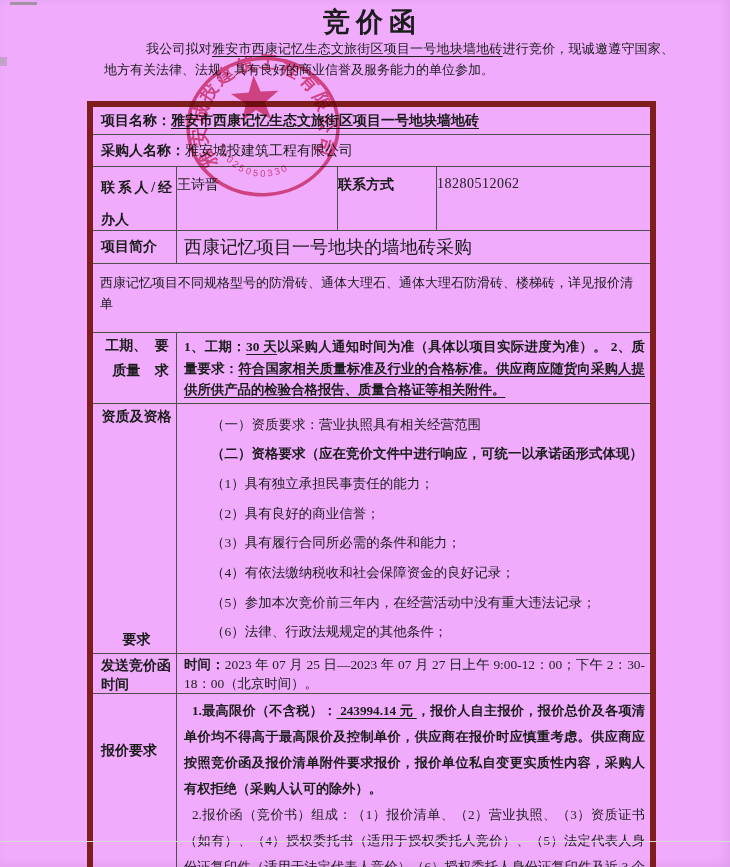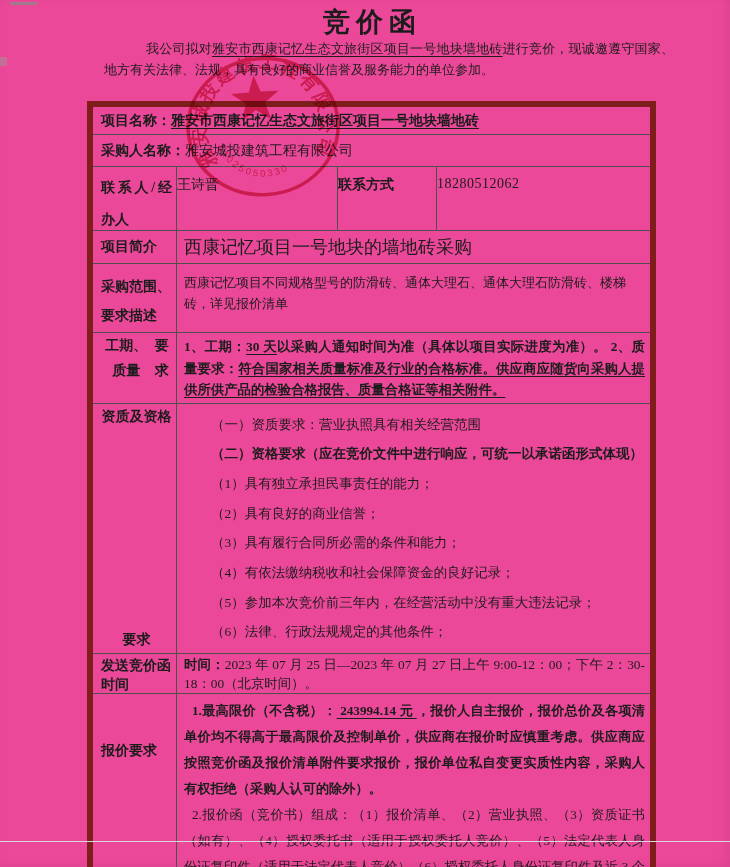--- a/index.html
+++ b/index.html
@@ -1,20 +1,20 @@
 <!DOCTYPE html>
 <html><head>
 <meta charset="utf-8">
 <style>
   html,body{margin:0;padding:0;background:#e8e8e8;}
   .page{
     position:relative;
     width:730px;height:867px;
     margin:0 auto;
-    background:#ec4899;
+    background:#f0abfc;
     overflow:hidden;
     font-family:"Liberation Serif","DejaVu Serif",serif;
     color:#1c1c1c;
     box-shadow:inset -6px 0 10px rgba(0,0,0,0.04), inset 0 -4px 8px rgba(0,0,0,0.03);
   }
   
   .artifact-dash{position:absolute;left:10px;top:2px;width:27px;height:3px;background:#8a8a8a;opacity:.75;}
   .artifact-dash2{position:absolute;left:0px;top:57px;width:7px;height:9px;background:#9a9a9a;opacity:.5;}
   .scan-line{position:absolute;left:0;top:841px;width:730px;height:1px;background:#d8d8d8;}
 
@@ -112,24 +112,20 @@
       <div class="cell c-lab2">联系方式</div>
       <div class="cell c-phone">18280512062</div>
     </div>
 
     <div class="row r4">
       <div class="cell label-cell">项目简介</div>
       <div class="cell content-cell">西康记忆项目一号地块的墙地砖采购</div>
     </div>
 
     <div class="row r5">
-      <div class="cell label-cell">
-        <span class="lbl-line">采购范围、</span>
-        <span class="lbl-line">要求描述</span>
-      </div>
       <div class="cell content-cell">西康记忆项目不同规格型号的防滑砖、通体大理石、通体大理石防滑砖、楼梯砖，详见报价清单</div>
     </div>
 
     <div class="row r6">
       <div class="cell label-cell">
         <span class="lbl-line">工期、质量</span>
         <span class="lbl-line">要求</span>
       </div>
       <div class="cell content-cell">
         <span><span>1、工期：</span><span class="u">30 天</span><span>以采购人通知时间为准（具体以项目实际进度为准）。</span></span>

